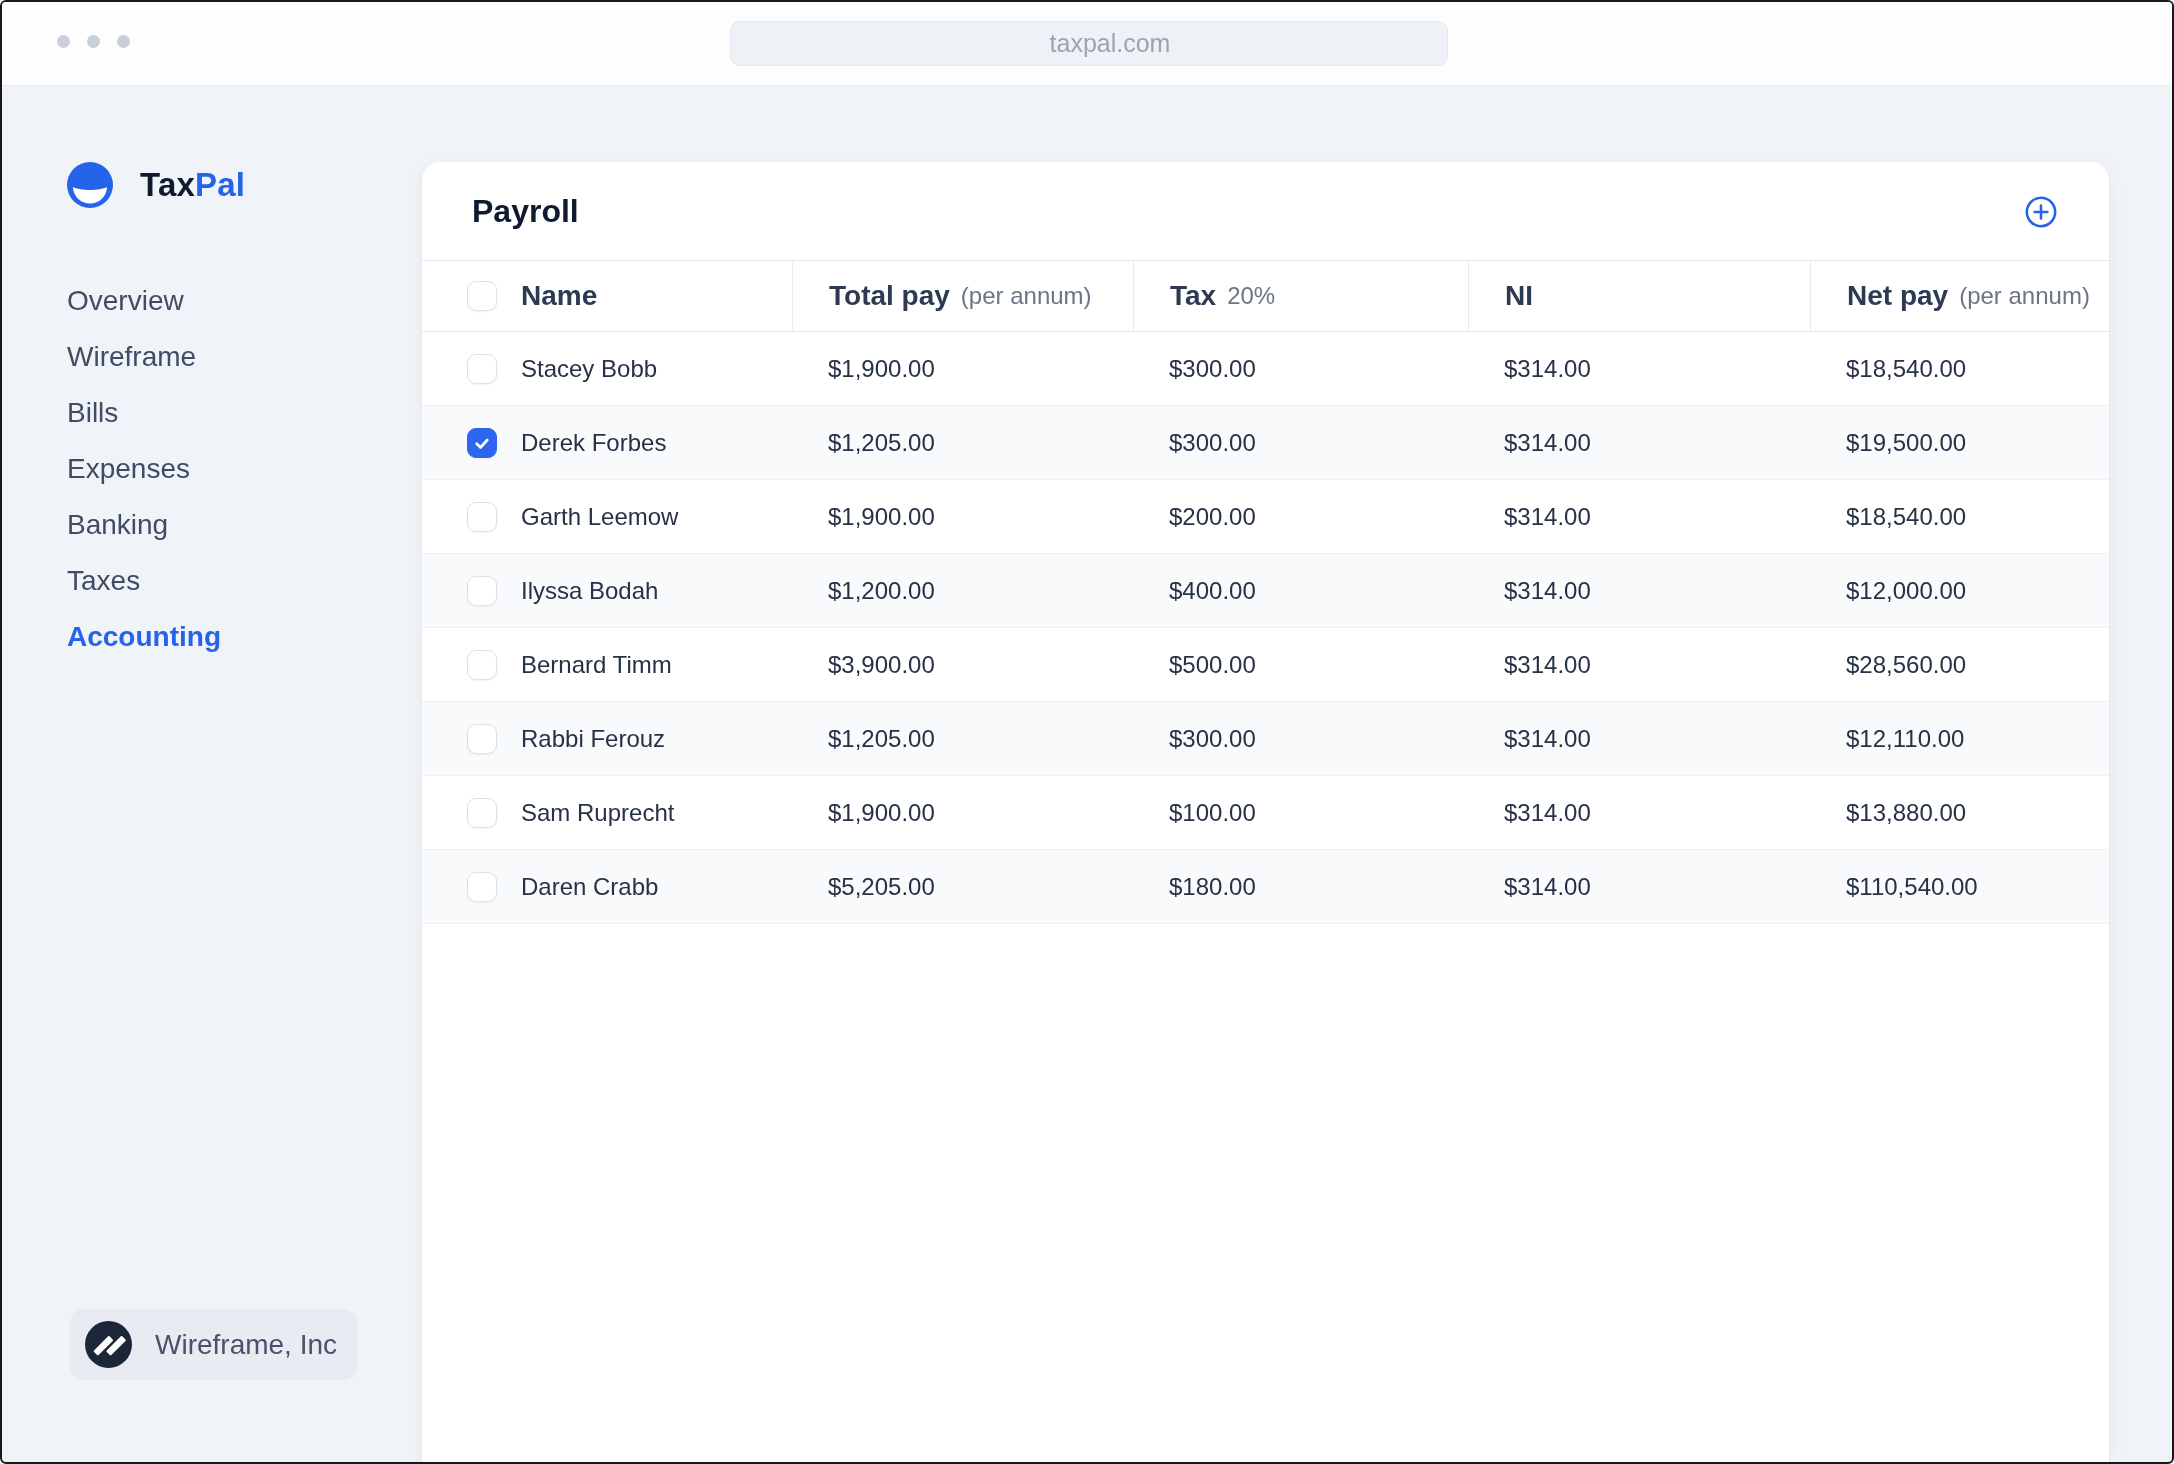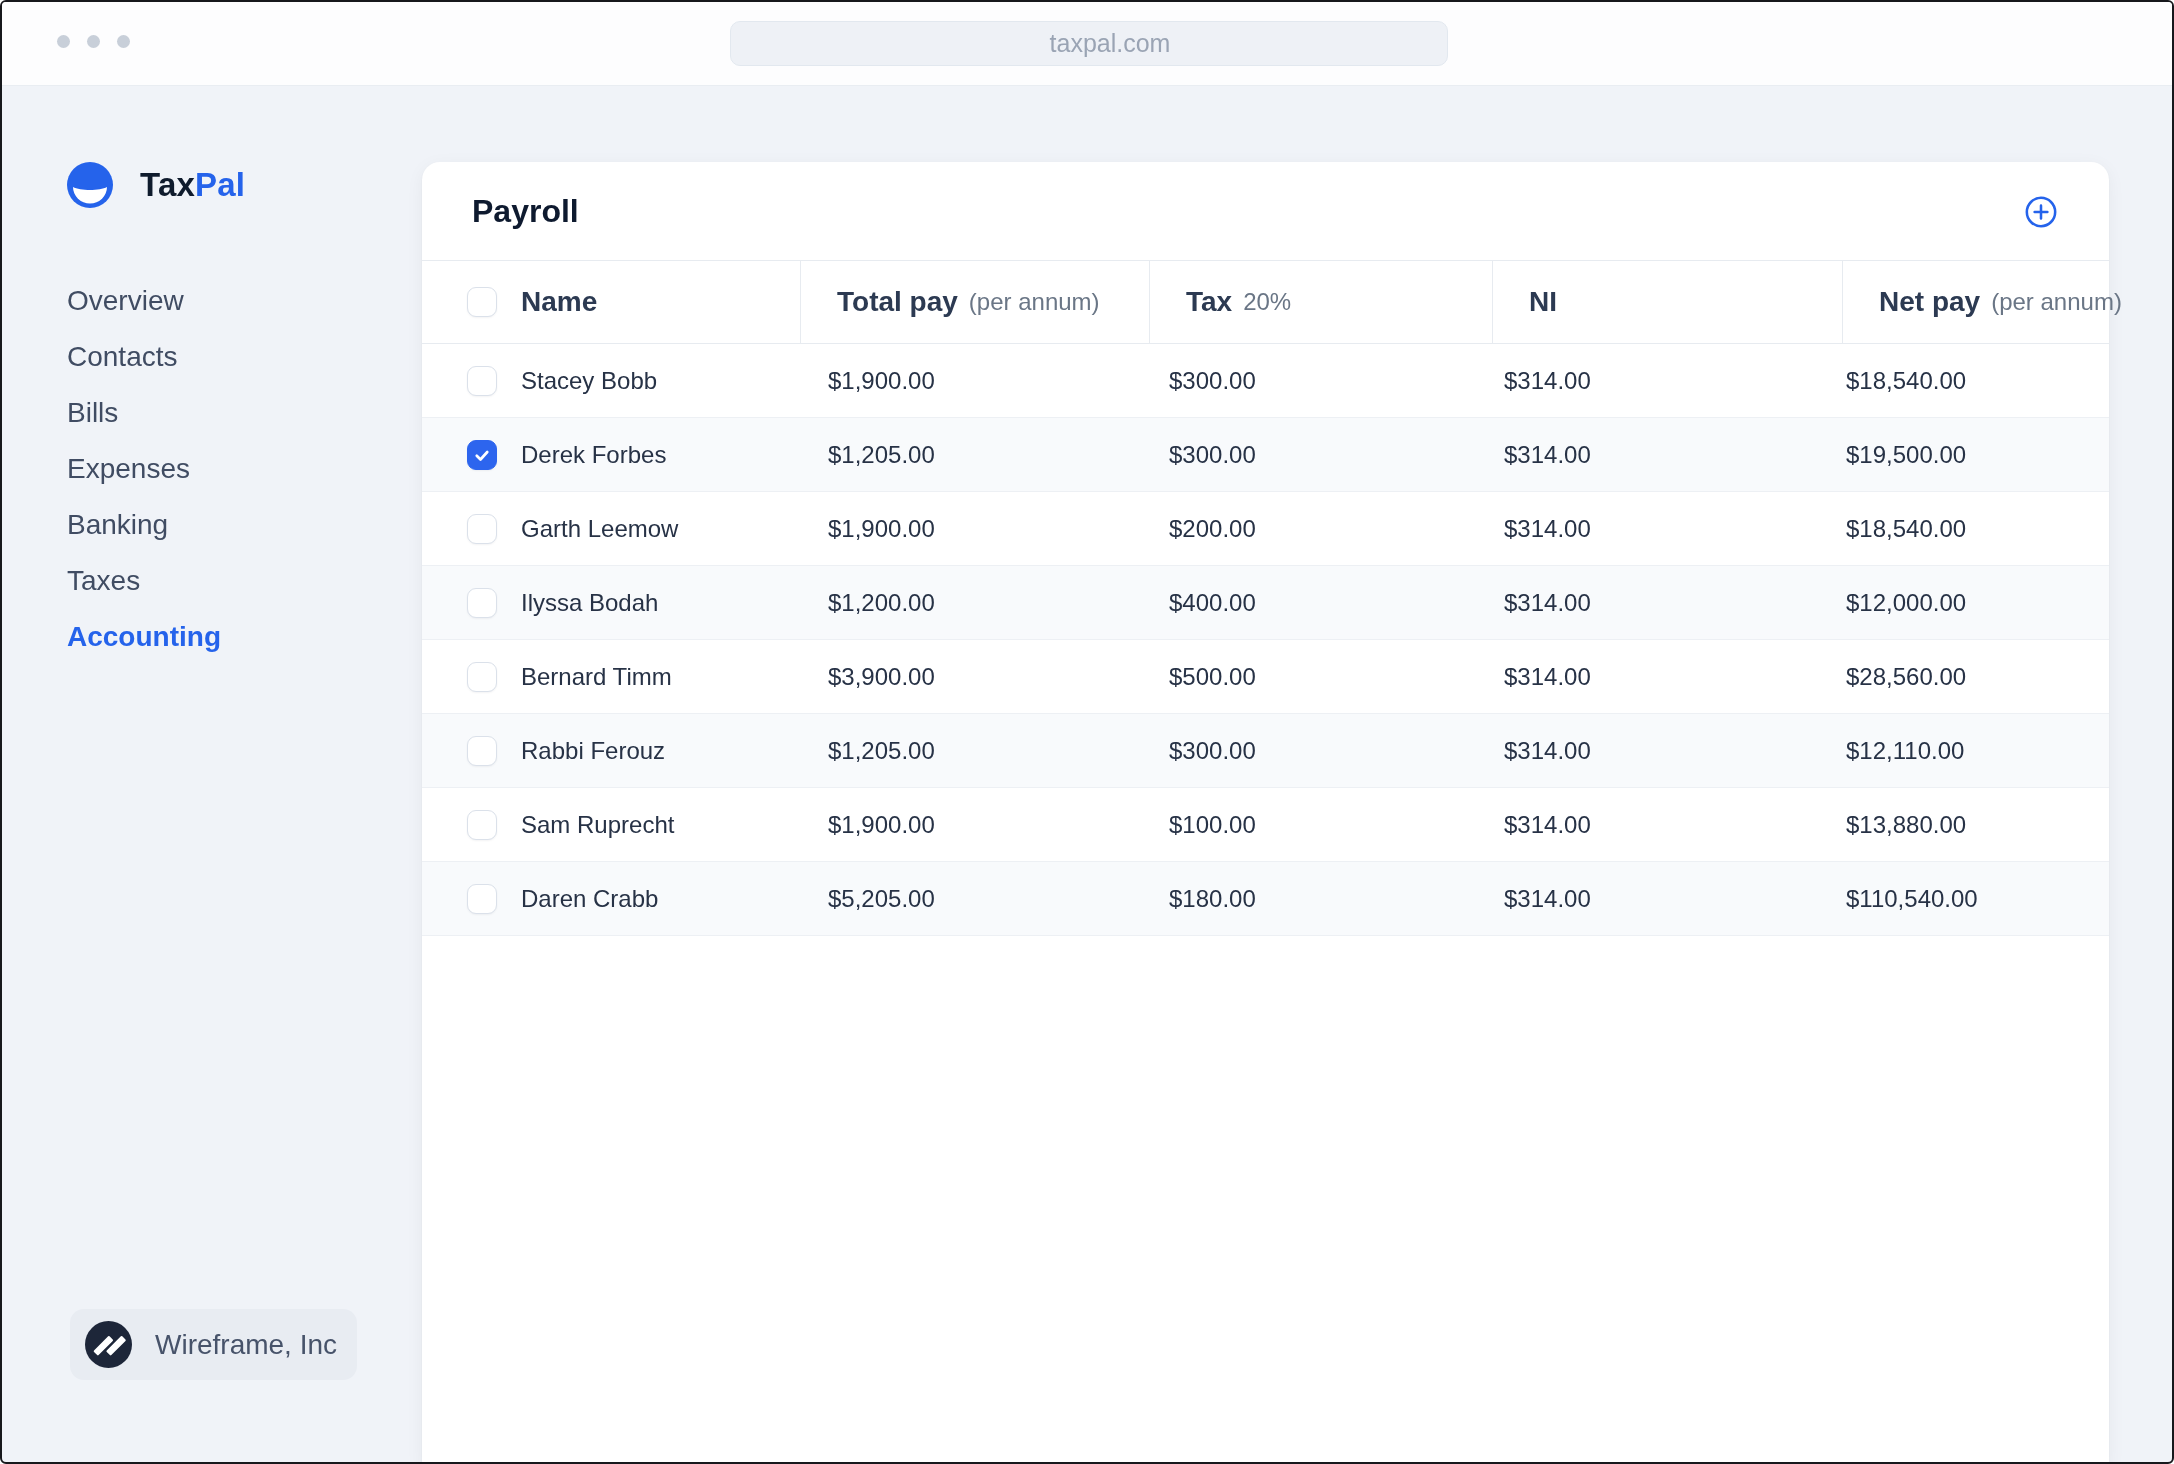--- a/index.html
+++ b/index.html
@@ -46,21 +46,21 @@
   .card{position:absolute;left:420px;top:160px;width:1687px;height:1306px;background:#fff;
         border-radius:18px 18px 0 0;
         box-shadow:0 1px 2px rgba(2,6,23,.05),0 4px 18px rgba(2,6,23,.05);}
   .card-header{position:relative;height:98px;}
   .card-title{position:absolute;left:50px;top:0;height:98px;display:flex;align-items:center;
               font-size:32px;font-weight:700;color:var(--ink);}
   .add-btn{position:absolute;right:51px;top:33px;width:34px;height:34px;border:none;background:none;
            padding:0;cursor:pointer;display:block;}
 
   .grid-row{display:grid;grid-template-columns:370px 341px 335px 342px 299px;}
-  .thead{height:84px;border-top:1px solid var(--border);border-bottom:1px solid var(--border);gap:8px;}
+  .thead{height:72px;border-top:1px solid var(--border);border-bottom:1px solid var(--border);}
   .th{display:flex;align-items:center;padding-left:36px;font-size:28px;color:#32405a;}
   .th + .th{border-left:1px solid var(--border);}
   .th .lbl{font-weight:600;color:#2c3a52;}
   .th .sub{margin-left:11px;font-size:24px;font-weight:400;color:var(--muted);}
   .th-name{padding-left:45px;gap:24px;}
 
   .trow{height:74px;border-bottom:1px solid var(--row-border);}
   .trow:nth-child(even){background:var(--zebra);}
   .td{display:flex;align-items:center;padding-left:36px;font-size:24px;color:var(--cell-ink);}
   .td-name{padding-left:45px;gap:24px;}
@@ -96,21 +96,21 @@
       </svg>
       <div class="brand-name"><span class="p1">Tax</span><span class="p2">Pal</span></div>
     </div>
 
     <nav class="nav" id="nav">
   <div class="nav-item">
           <span>Overview</span>
         </div>
 
   <div class="nav-item">
-          <span>Contacts</span>
+          <span>Wireframe</span>
         </div>
 
   <div class="nav-item">
           <span>Bills</span>
         </div>
 
   <div class="nav-item">
           <span>Expenses</span>
         </div>
 

